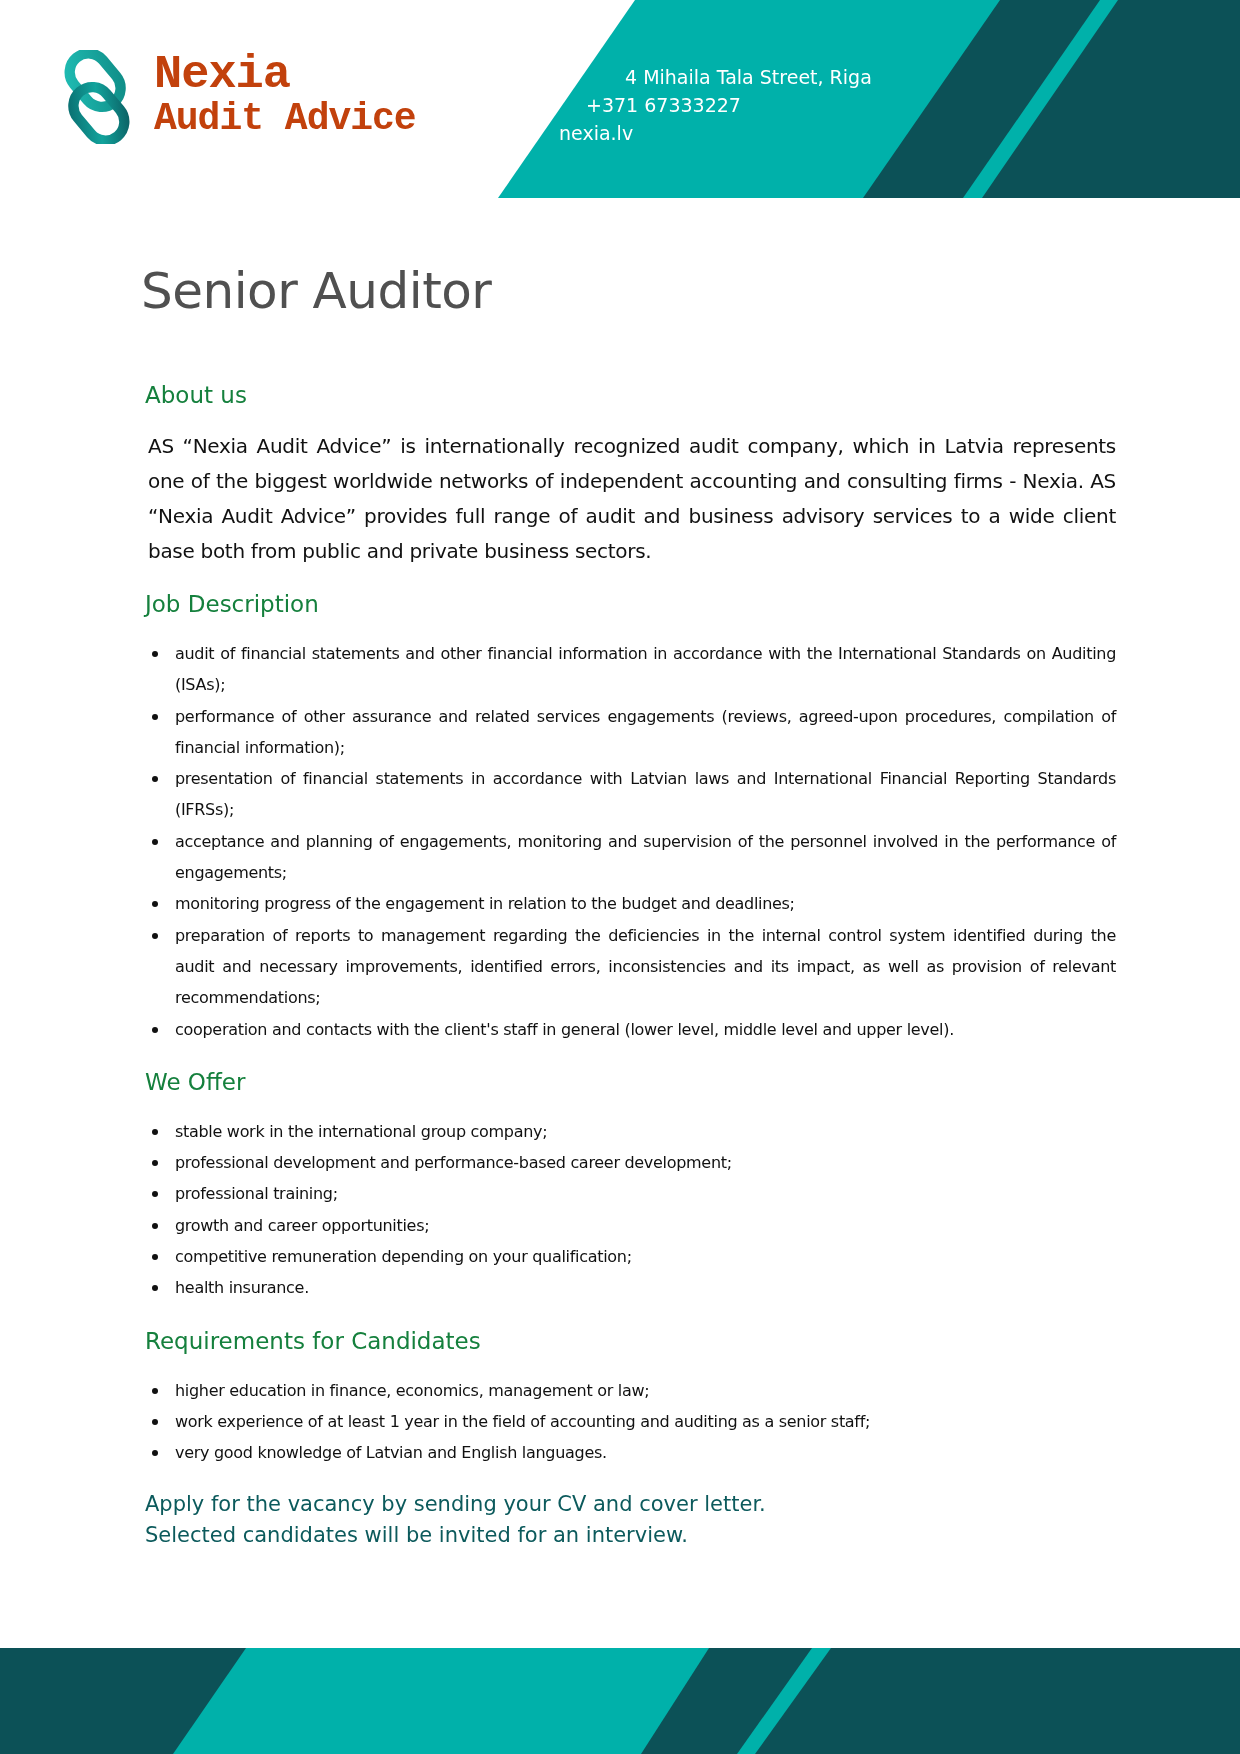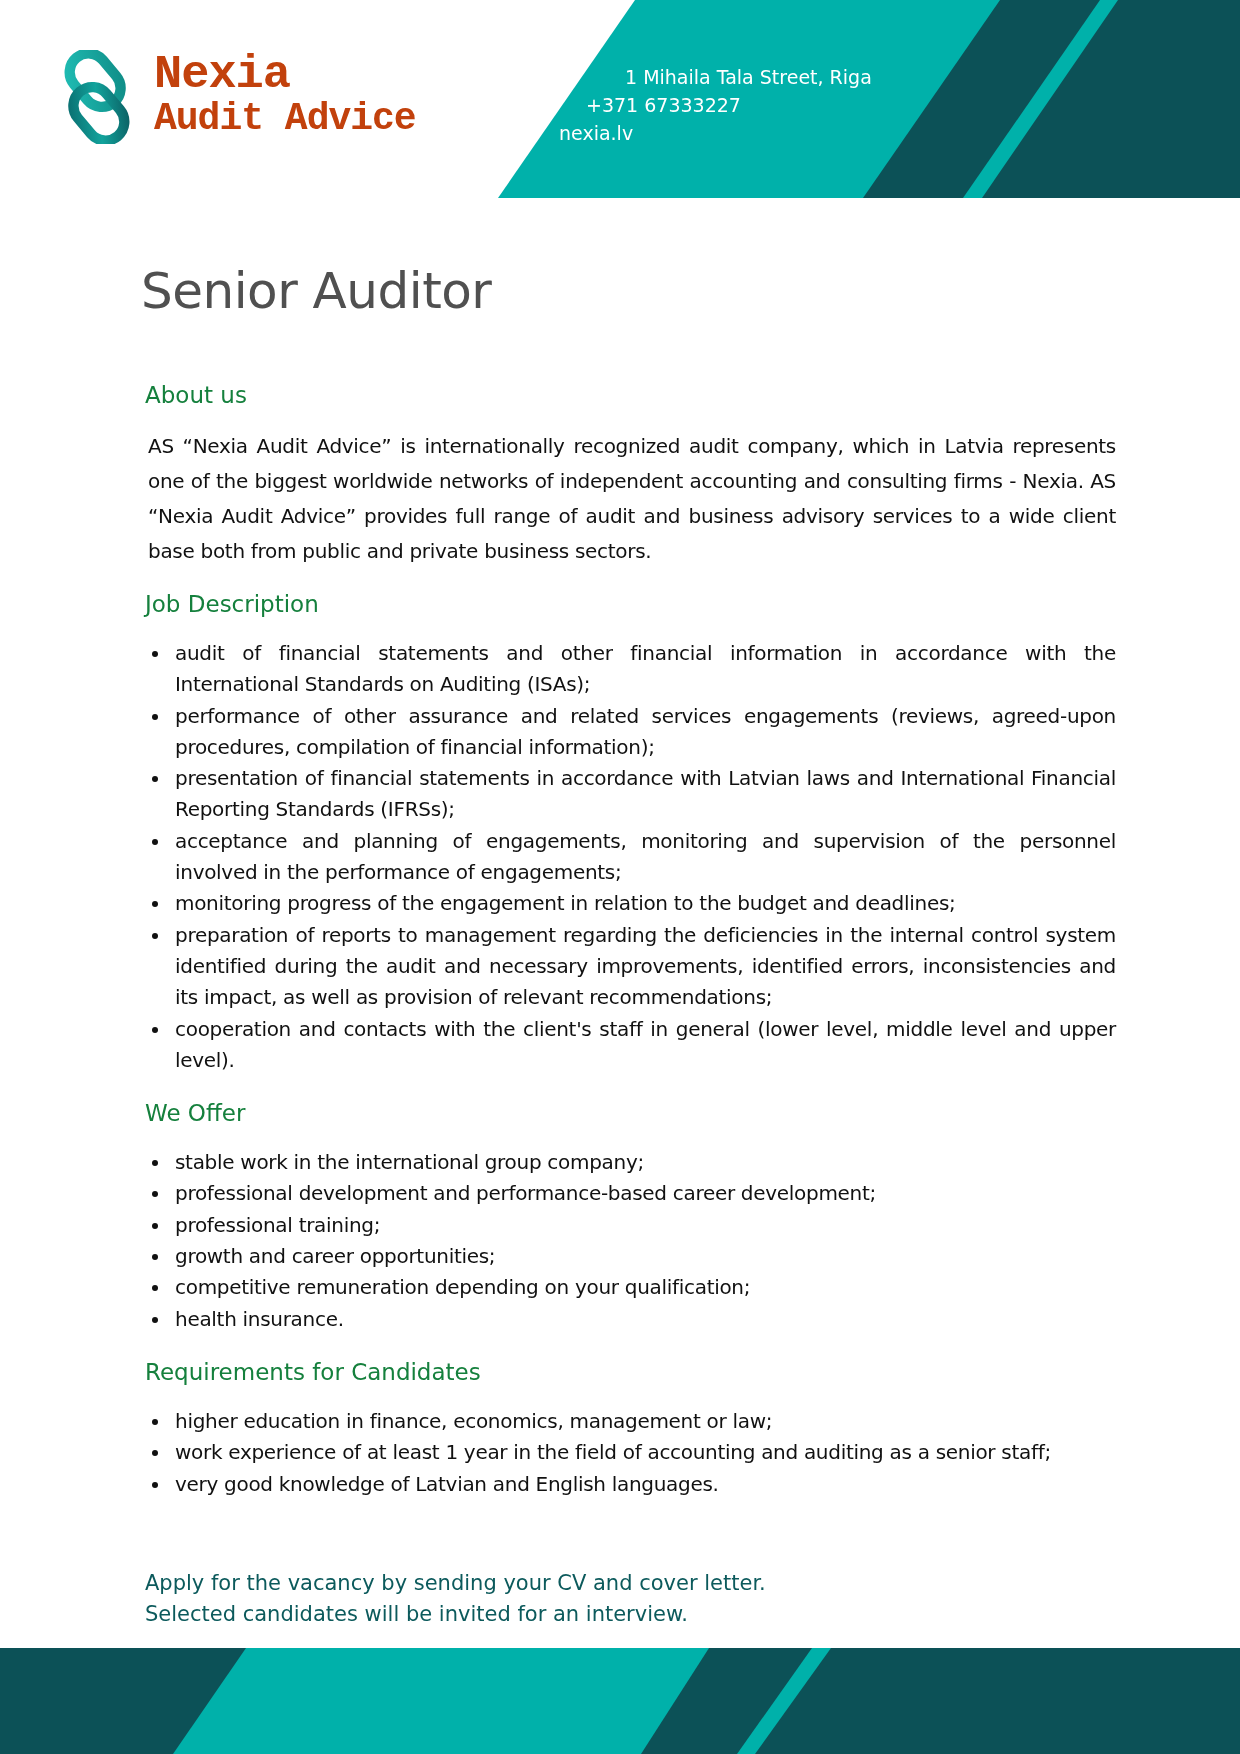--- a/index.html
+++ b/index.html
@@ -33,28 +33,28 @@
 
   .content { position: absolute; left: 145px; top: 378px; width: 971px; }
   .section-heading {
     color: #15803d; font-size: 23px; font-weight: normal; margin: 0 0 17px 0; line-height: 34px;
   }
   .para {
     font-size: 20px; line-height: 35px; text-align: justify; margin: 0 0 18px 3px; letter-spacing: -0.3px;
   }
   ul.bullets { list-style: none; margin: 0 0 20px 0; padding: 0; }
   ul.bullets li {
-    position: relative; padding-left: 30px; font-size: 20px; line-height: 31.3px;
+    position: relative; padding-left: 30px; font-size: 16px; line-height: 31.3px;
     text-align: justify; letter-spacing: -0.3px;
   }
   ul.bullets li .dot {
     position: absolute; left: 7px; top: 13px; width: 6px; height: 6px; border-radius: 50%; background: #111;
   }
   .apply {
-    color: #0c5a5c; font-size: 21px; line-height: 31px; margin-top: 68px;
+    color: #0c5a5c; font-size: 21px; line-height: 31px; margin-top: 20px;
   }
 </style>
 </head>
 <body>
 
 <svg class="header-bg" viewBox="0 0 1240 198" preserveAspectRatio="none">
   <polygon points="635,0 1240,0 1240,198 498,198" fill="#00b1aa"></polygon>
   <polygon points="1000,0 1240,0 1240,198 863,198" fill="#0c5157"></polygon>
   <polygon points="1100,0 1118,0 982,198 963,198" fill="#00b1aa"></polygon>
 </svg>
@@ -76,21 +76,21 @@
       <rect x="30" y="6" width="40" height="62" rx="20" fill="none" stroke="url(#gA)" stroke-width="11" transform="translate(10 -2)"></rect>
       <rect x="30" y="32" width="40" height="62" rx="20" fill="none" stroke="url(#gB)" stroke-width="11" transform="translate(-10 2)"></rect>
     </g>
   </svg>
   <div class="logo-text">
     <span class="logo-line1">Nexia</span>
     <span class="logo-line2">Audit Advice</span>
   </div>
 </div>
 
-<div class="contact contact-address">1 Mihaila Tala Street, Riga</div>
+<div class="contact contact-address">4 Mihaila Tala Street, Riga</div>
 <div class="contact contact-phone">+371 67333227</div>
 <div class="contact contact-web">nexia.lv</div>
 
 <h1 class="title">Senior Auditor</h1>
 
 <div class="content">
 
   <h2 class="section-heading">About us</h2>
   <p class="para">AS “Nexia Audit Advice” is internationally recognized audit company, which in Latvia represents one of the biggest worldwide networks of independent accounting and consulting firms - Nexia. AS “Nexia Audit Advice” provides full range of audit and business advisory services to a wide client base both from public and private business sectors.</p>
 

